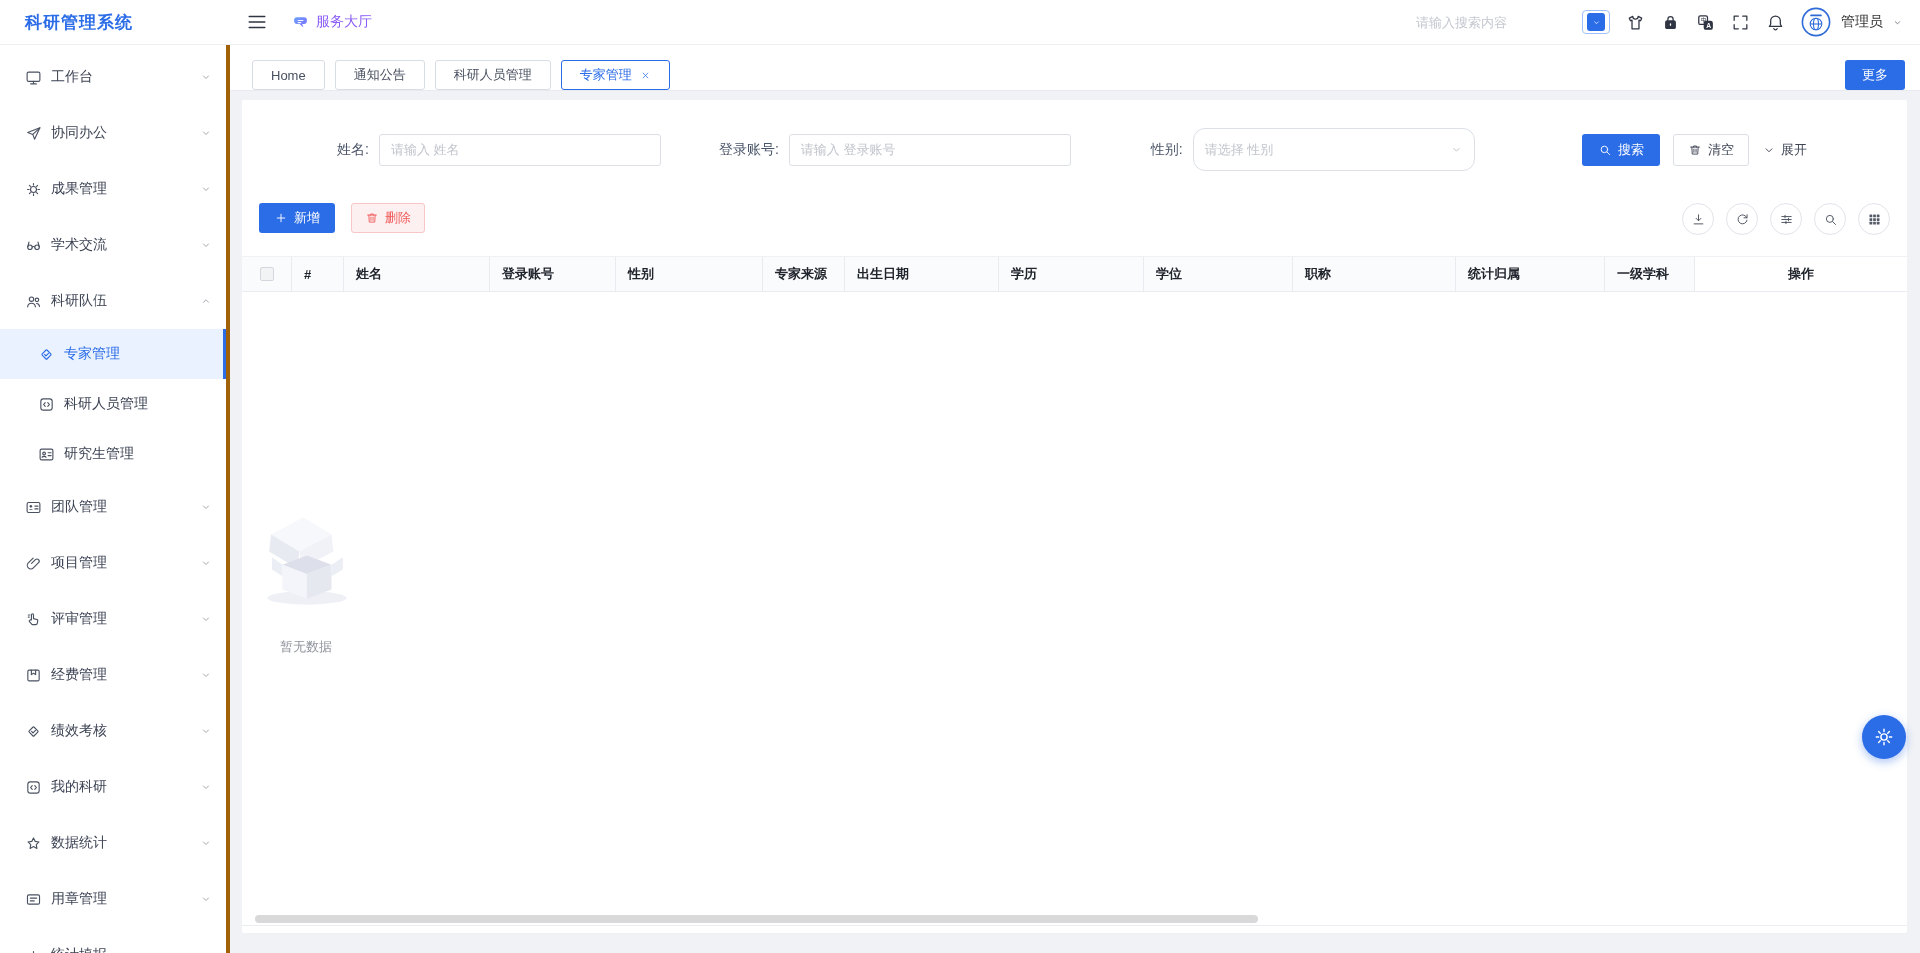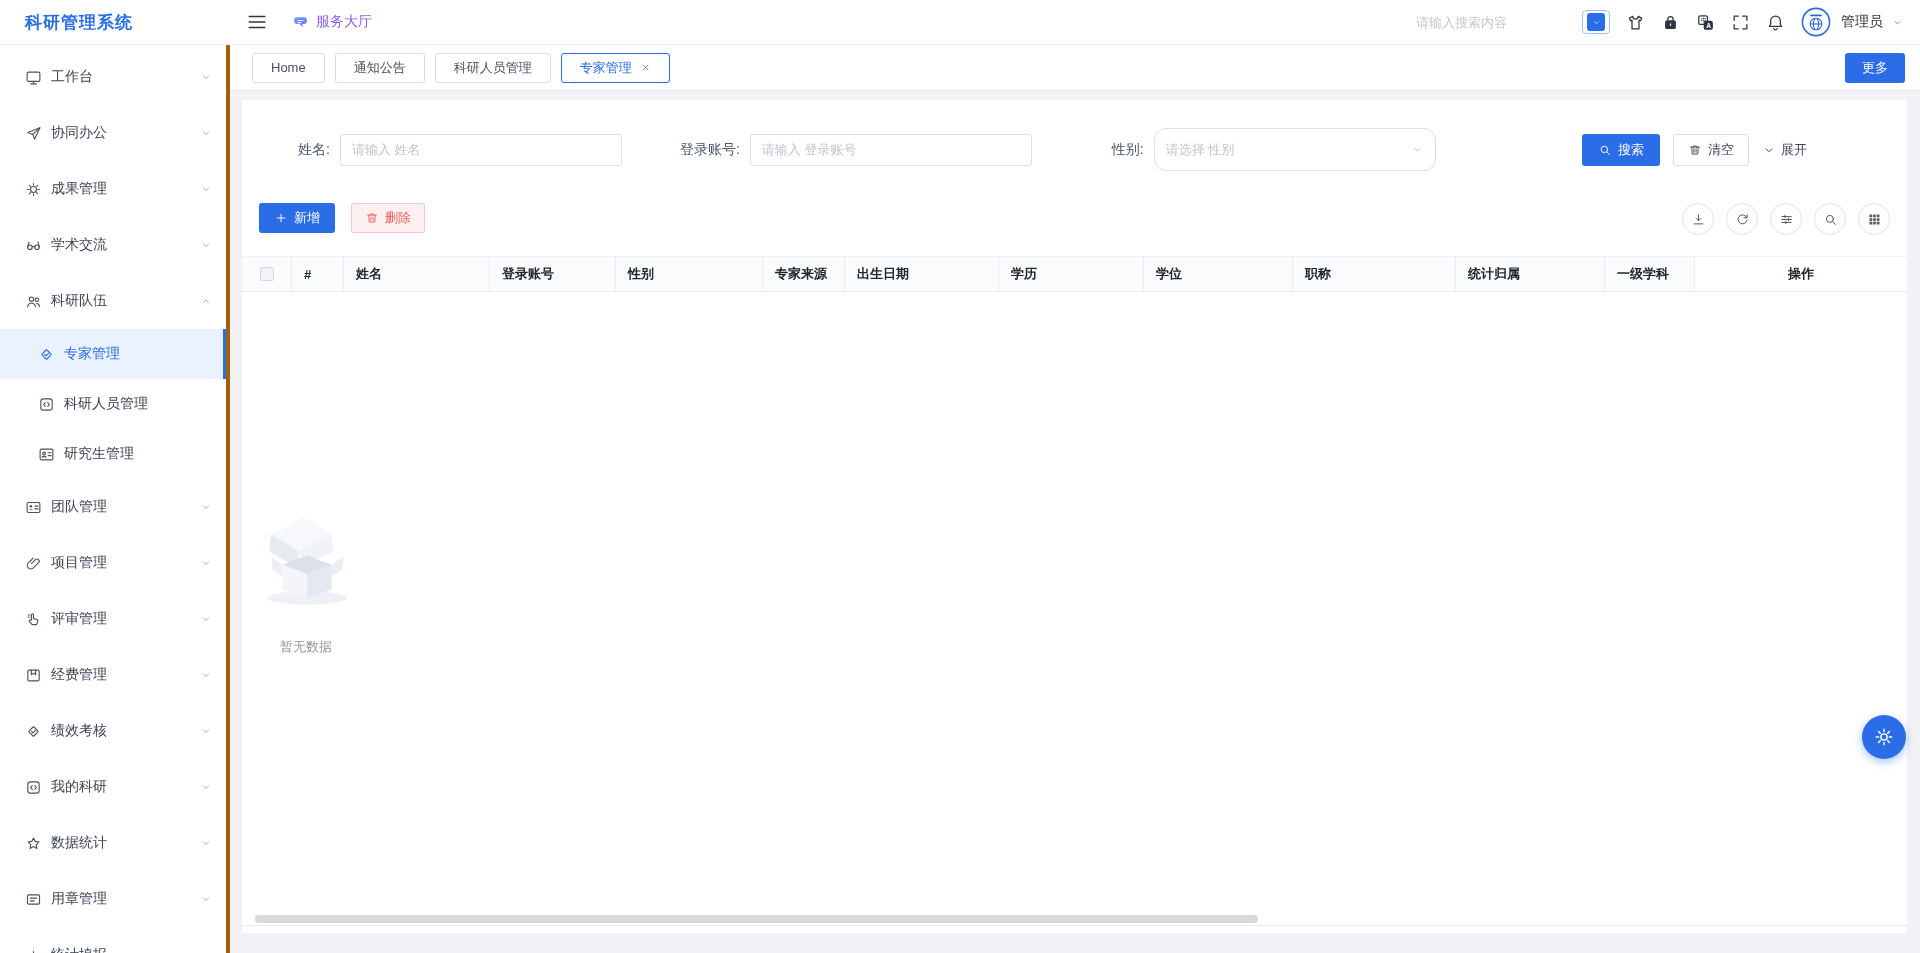--- a/index.html
+++ b/index.html
@@ -31,33 +31,33 @@
   .mi { height:56px; display:flex; align-items:center; padding:0 14px 0 25px; font-size:14px; color:#3c4353; cursor:pointer; }
   .mi-icon { width:17px; height:17px; margin-right:9px; color:#4a5160; }
   .mi-arrow { width:12px; height:12px; margin-left:auto; color:#8a8f99; }
   .smi { height:50px; display:flex; align-items:center; padding-left:38px; font-size:14px; color:#3c4353; position:relative; cursor:pointer; }
   .smi .mi-icon { color:#4a5160; }
   .smi.active { background:var(--sidebar-active-bg,#e9f2fe); color:var(--primary,#2b6ce7); }
   .smi.active .mi-icon { color:var(--primary,#2b6ce7); }
   .smi.active::after { content:""; position:absolute; right:0; top:0; bottom:0; width:3px; background:var(--primary,#2b6ce7); }
 
   main { flex:1; display:flex; flex-direction:column; min-width:0; background:var(--page-bg,#f1f2f5); }
-  .tabbar { height:46px; background:#fff; border-bottom:1px solid #e8eaf0; display:flex; align-items:center; gap:10px; padding:0 15px 0 22px; flex:none; }
+  .tabbar { height:46px; background:#fff; border-bottom:1px solid #e8eaf0; display:flex; align-items:flex-end; gap:10px; padding:0 15px 0 22px; flex:none; }
   .tab { height:30px; padding:0 18px; border:1px solid #d8dce5; border-radius:3px; background:#fff; display:flex; align-items:center; gap:8px; font-size:13px; color:#495060; cursor:pointer; }
   .tab.active { border-color:var(--primary,#2b6ce7); color:var(--primary,#2b6ce7); }
   .tab-close { width:11px; height:11px; color:var(--primary,#2b6ce7); cursor:pointer; }
   .more-btn { margin-left:auto; height:30px; padding:0 17px; border:none; border-radius:3px; background:var(--primary,#2b6ce7); color:#fff; font-size:13px; cursor:pointer; font-family:inherit; }
 
   .content { flex:1; padding:9px 13px 0 12px; position:relative; }
   .card { background:#fff; border-radius:2px; height:833px; position:relative; }
 
   
   .filter-row { display:flex; align-items:center; padding-top:28px; font-size:14px; }
   .fgroup { display:flex; align-items:center; color:#4a5568; }
-  .fg1 { margin-left:56px; } .fg2 { margin-left:58px; } .fg3 { margin-left:80px; }
+  .fg1 { margin-left:95px; } .fg2 { margin-left:58px; } .fg3 { margin-left:80px; }
   .flabel { margin-right:10px; white-space:nowrap; }
   .finput { width:282px; height:32px; border:1px solid #dcdfe6; border-radius:3px; padding:0 11px; font-size:13px; color:#333; outline:none; font-family:inherit; }
   .finput::placeholder { color:#c0c4cc; }
   .fselect { width:282px; height:43px; border:1px solid #dcdfe6; border-radius:12px; display:flex; align-items:center; justify-content:space-between; padding:18px 11px; background:#fff; cursor:pointer; }
   .fselect .ph { color:#c0c4cc; font-size:13px; }
   .fselect .icon { width:13px; height:13px; color:#b4b8c0; }
   .factions { margin-left:auto; margin-right:100px; display:flex; align-items:center; gap:13px; }
   .btn { display:flex; align-items:center; gap:6px; border-radius:3px; font-size:13px; cursor:pointer; font-family:inherit; }
   .btn .icon { width:14px; height:14px; }
   .btn-search { height:32px; padding:0 16px; background:var(--primary,#2b6ce7); color:#fff; border:none; }

